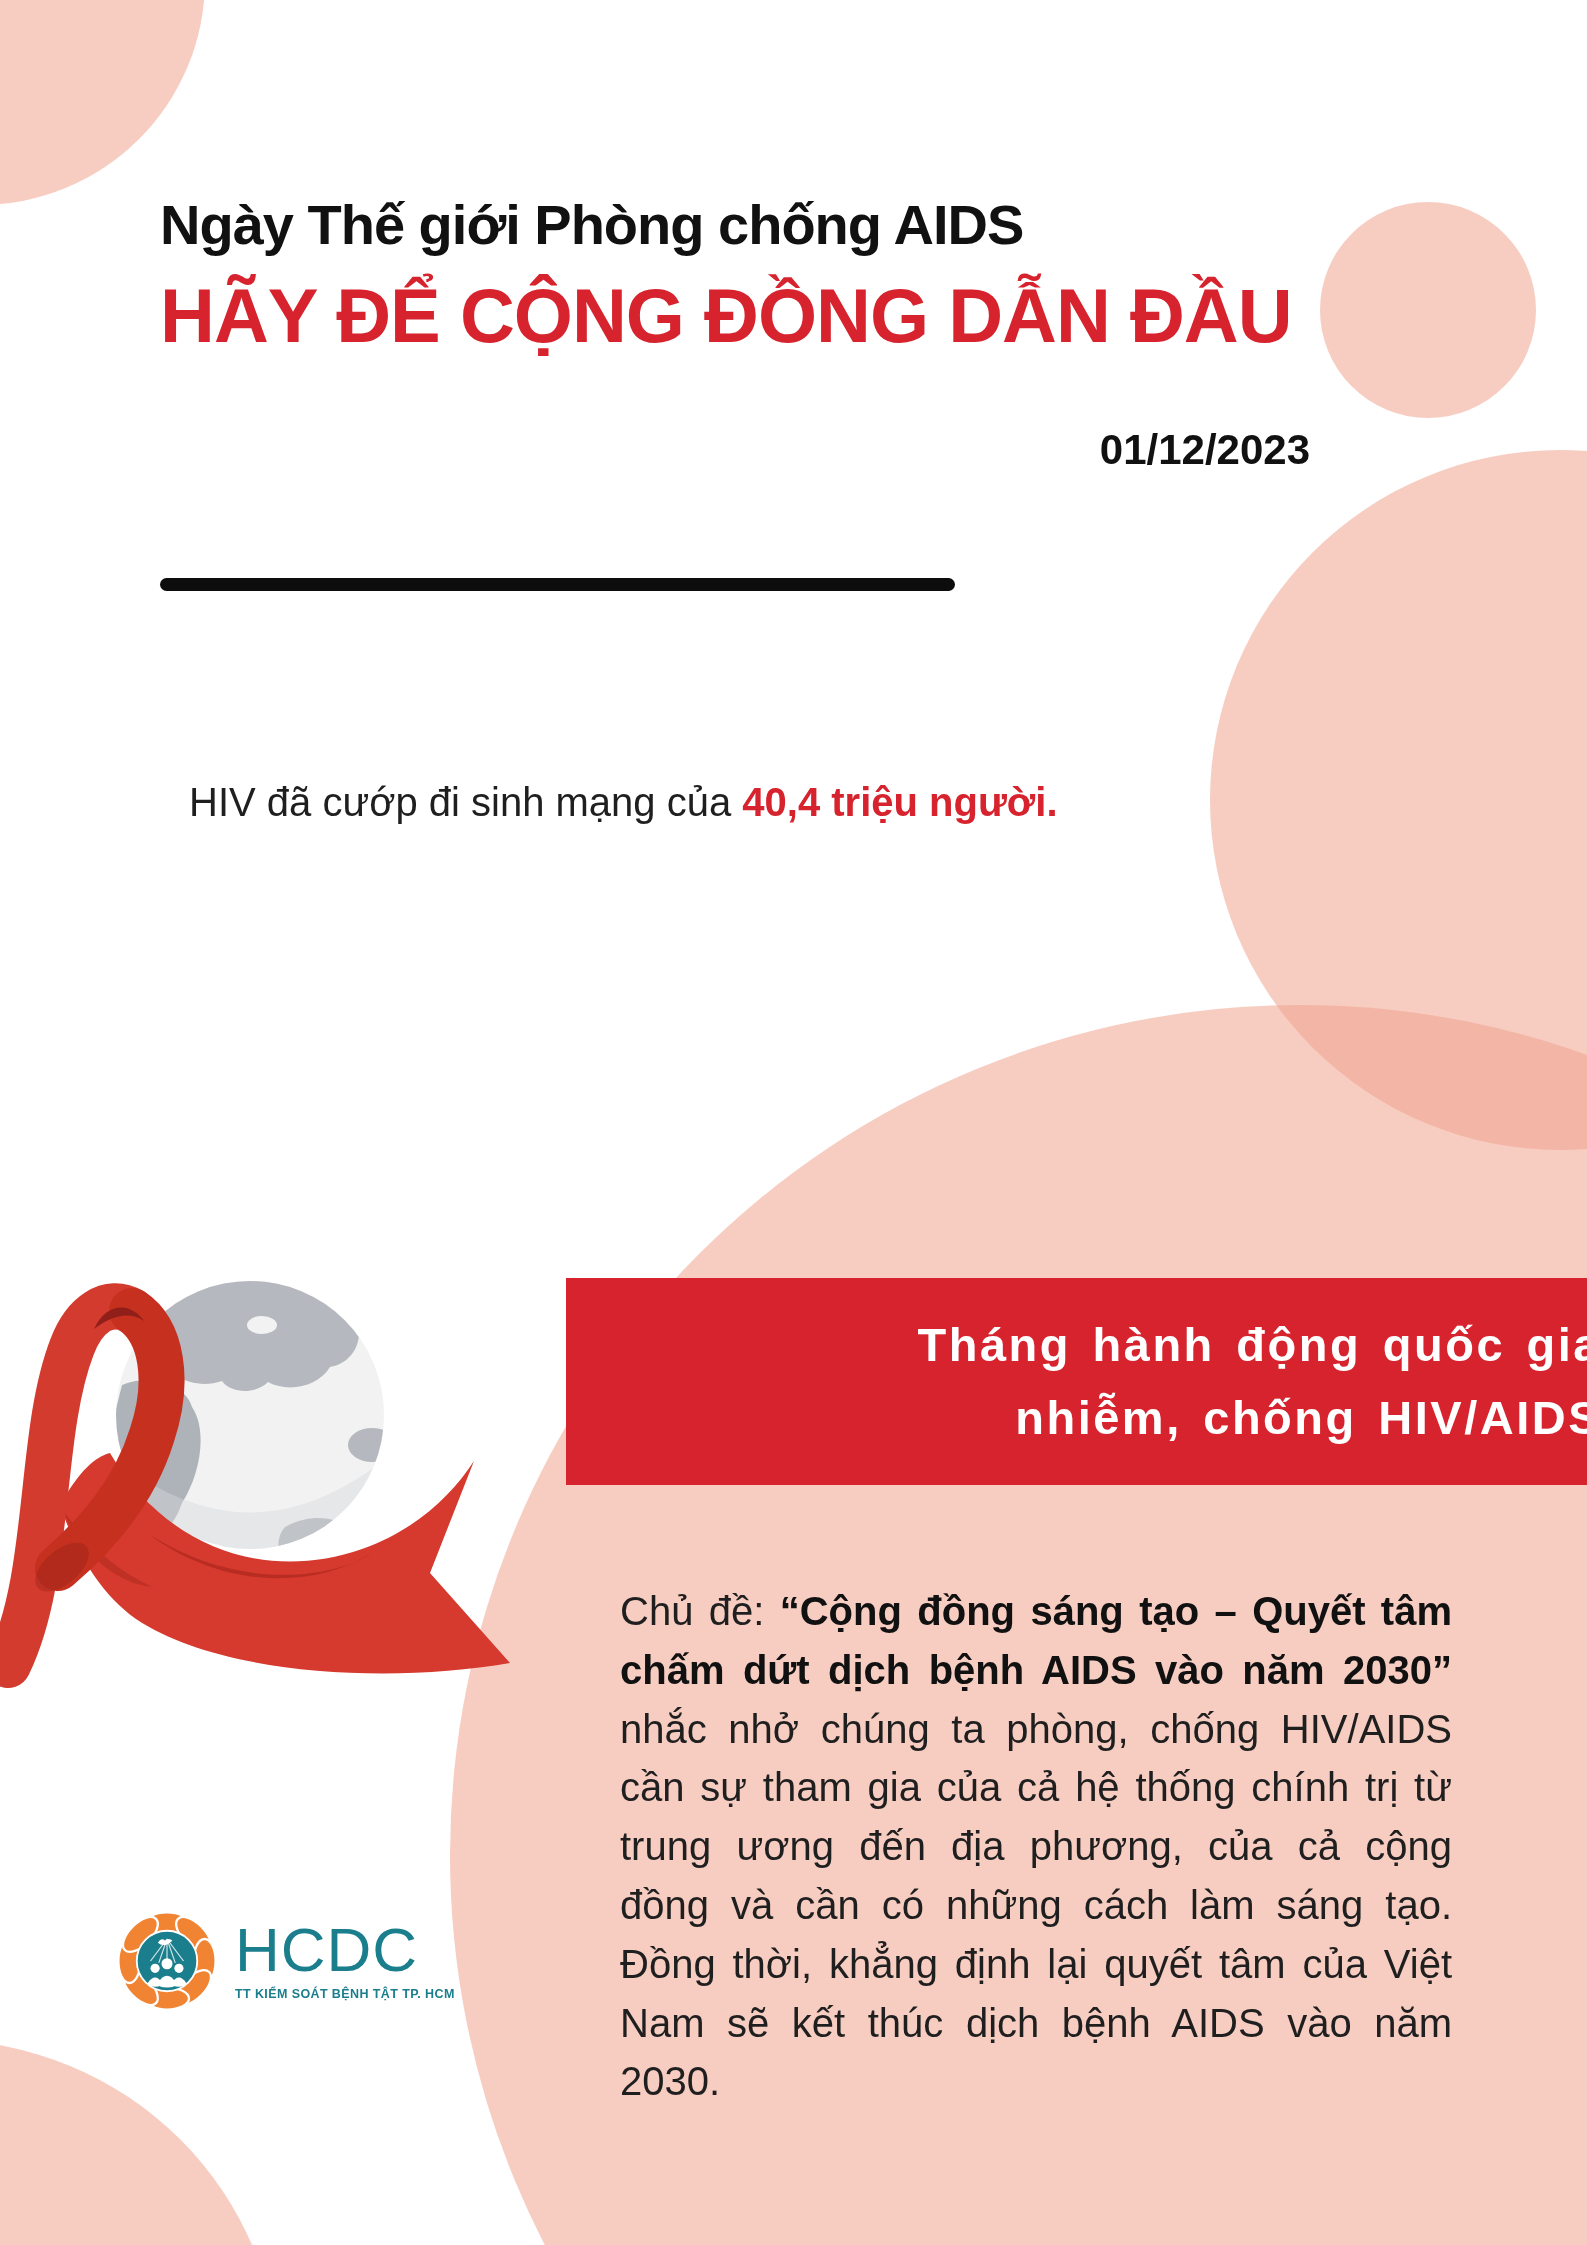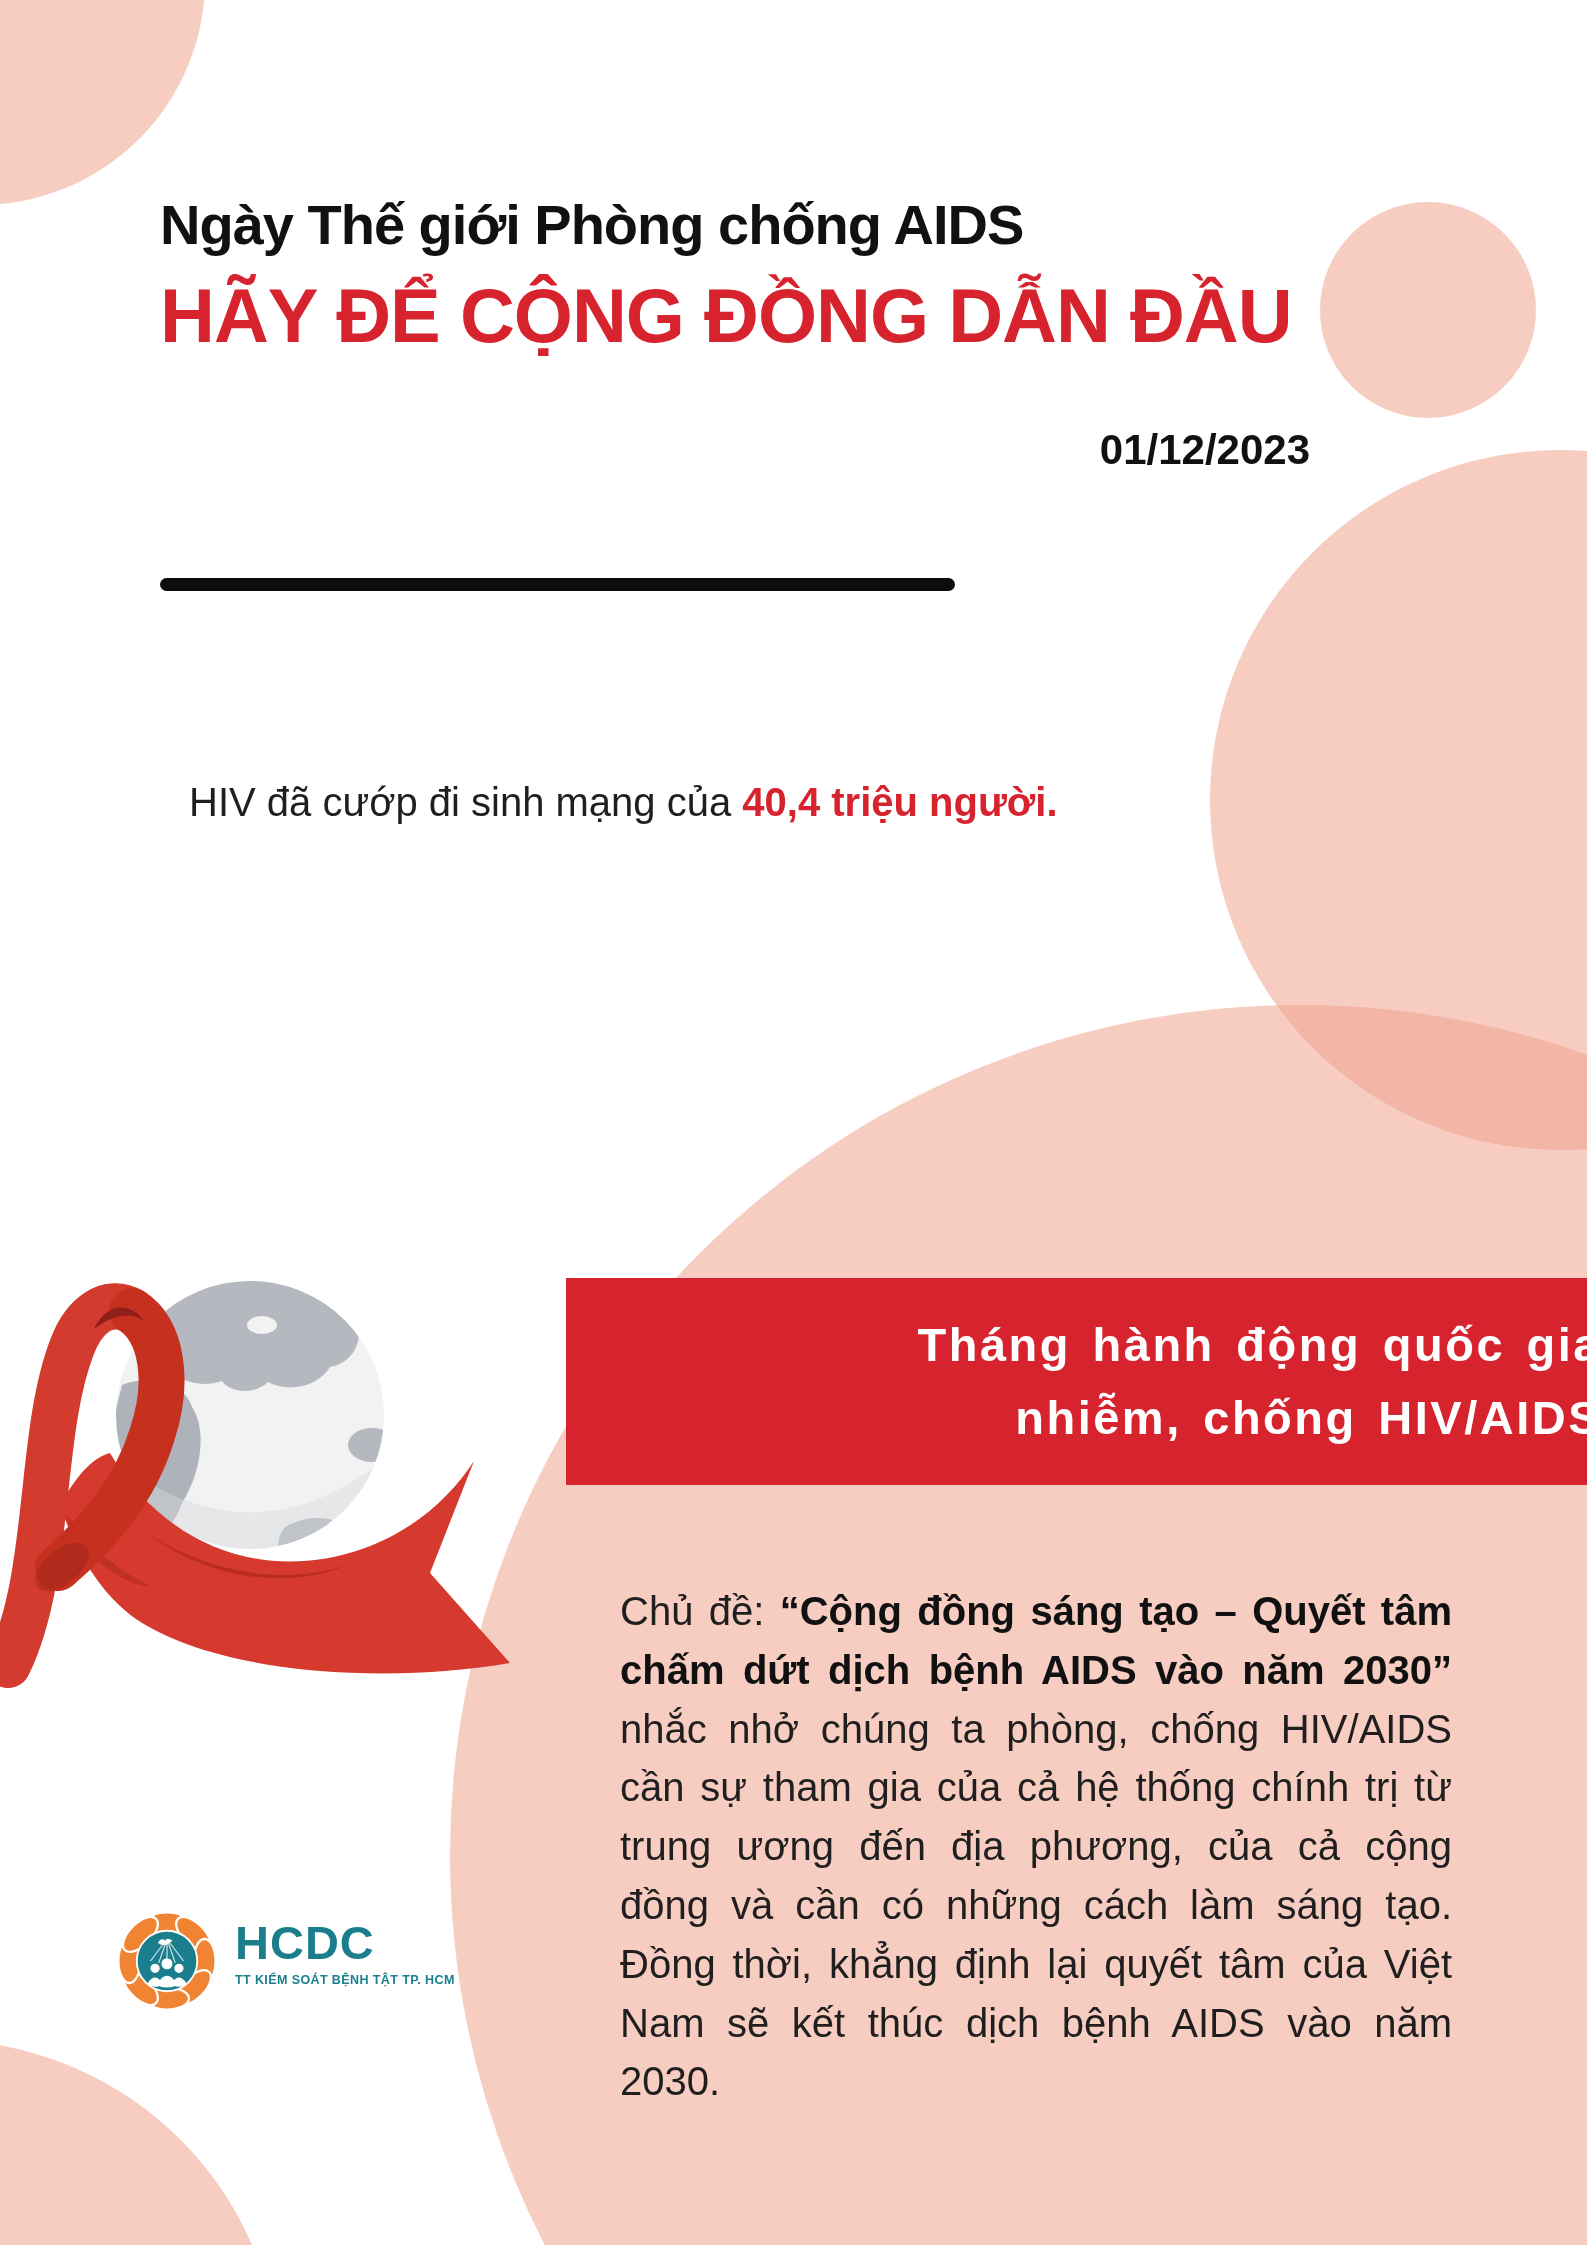--- a/index.html
+++ b/index.html
@@ -41,21 +41,21 @@
     letter-spacing:2.5px;word-spacing:6px;line-height:1.55;text-align:center;
   }
   
   #theme-para{left:620px;top:1582px;width:832px;font-size:40px;line-height:1.47;text-align:justify;color:#1f1f1f;}
   
   #ribbon-globe{left:0;top:1235px;width:520px;height:475px;}
   
   #logo{left:112px;top:1906px;display:flex;align-items:flex-start;gap:13px;}
   #logo-icon{width:110px;height:110px;}
   #logo-textcol{display:flex;flex-direction:column;margin-top:16px;}
-  #logo-name{font-size:47px;font-weight:bold;color:#1a7e8d;line-height:0.9;letter-spacing:1px;}
+  #logo-name{font-size:62px;font-weight:normal;color:#1a7e8d;line-height:0.9;letter-spacing:1px;}
   #logo-subtitle{font-size:12.5px;font-weight:bold;color:#1a7e8d;margin-top:9px;letter-spacing:0.4px;white-space:nowrap;}
 </style>
 </head>
 <body>
 
 <div id="poster">
 
   <div class="bg-circle" id="c-topleft"></div>
   <div class="bg-circle" id="c-topright"></div>
   <div class="bg-circle" id="c-midright"></div>

